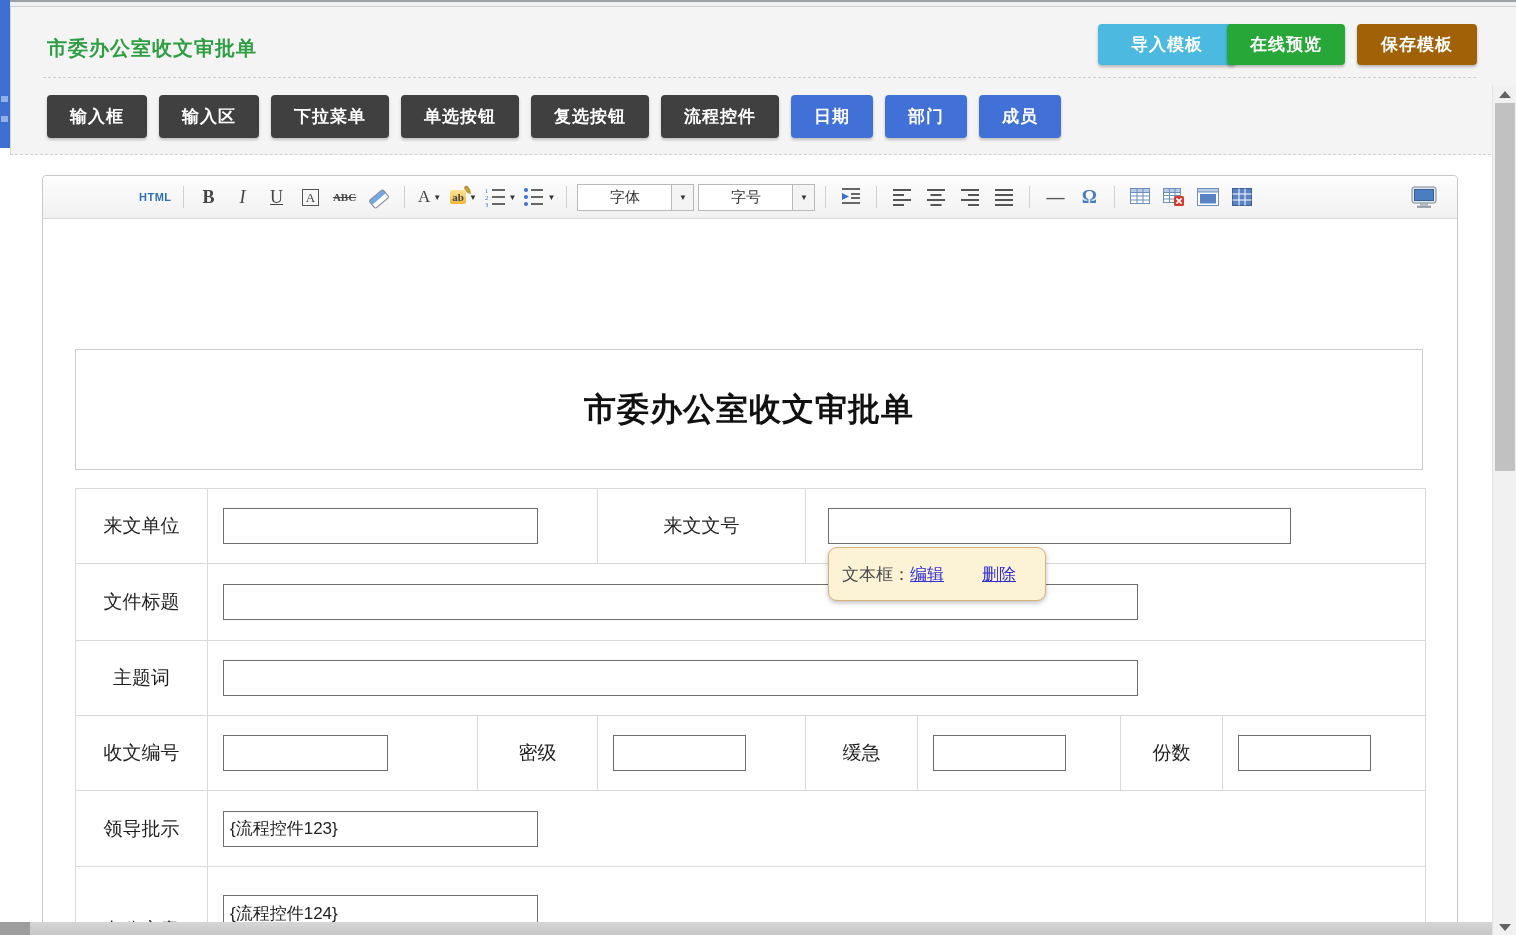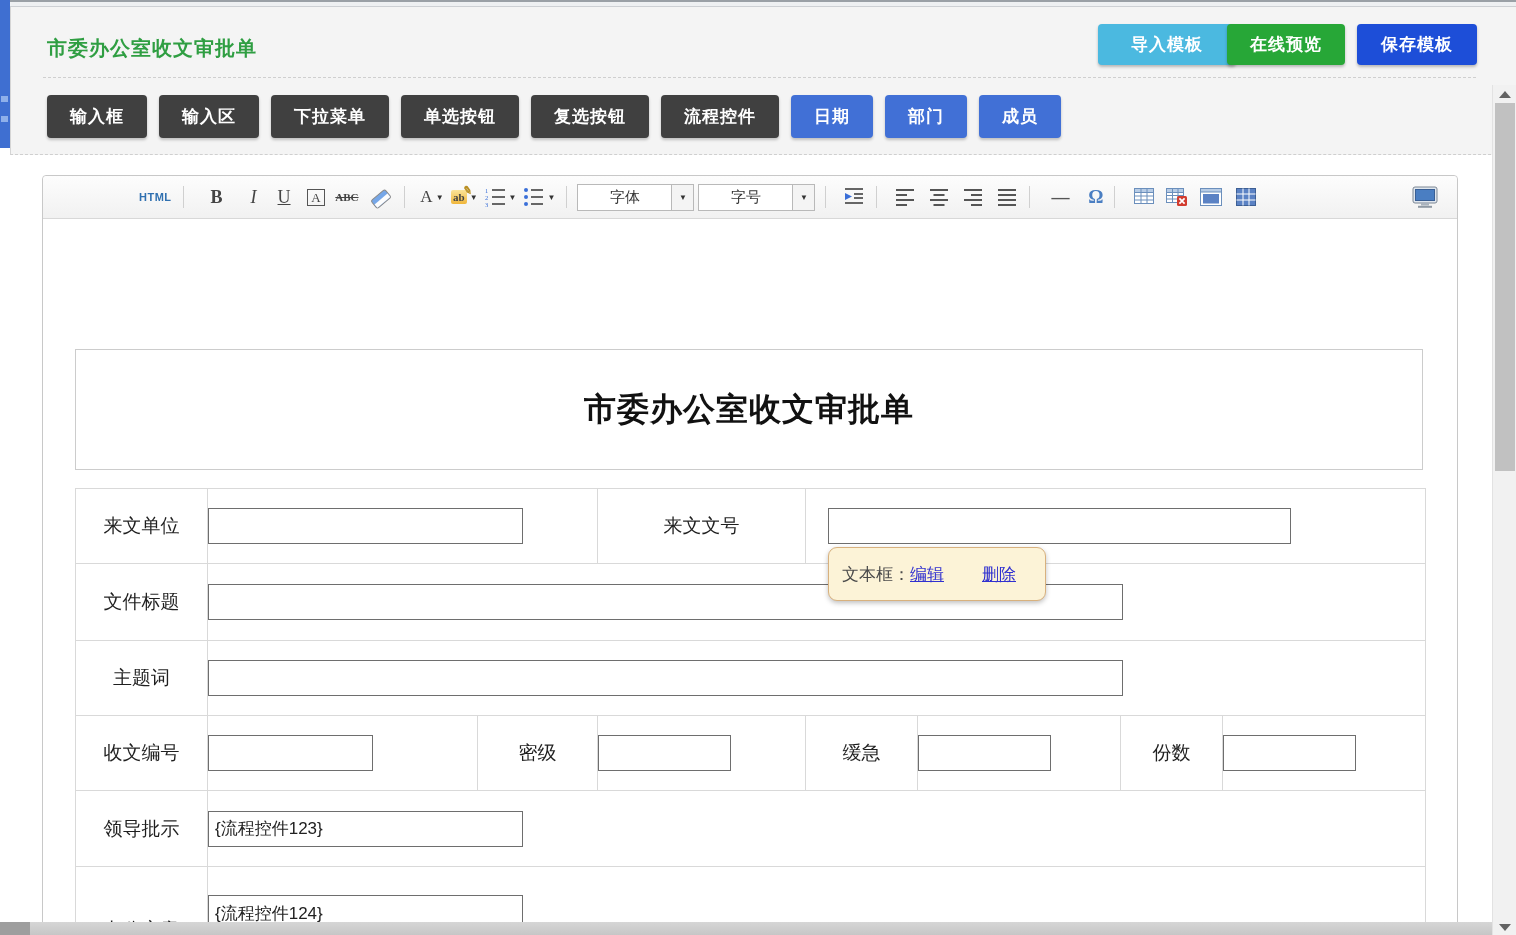--- a/index.html
+++ b/index.html
@@ -17,35 +17,35 @@
   .header { position:absolute; left:10px; top:7px; right:0; height:148px; background:#f4f4f4;
             border-left:1px solid #d5d5d5; border-bottom:1px dashed #cfcfcf; z-index:2; }
   .page-title { position:absolute; left:36px; top:28px; font-size:20px; font-weight:bold;
                 color:#2f9e42; font-family:"Liberation Serif", serif; letter-spacing:1px; }
   .dash1 { position:absolute; left:32px; right:40px; top:70px; border-top:1px dashed #cfcfcf; }
   .action-btn { position:absolute; top:17px; height:41px; border:none; border-radius:4px;
                 color:#fff; font-size:17px; font-weight:bold; font-family:"Liberation Serif", serif;
                 cursor:pointer; box-shadow:0 2px 3px rgba(0,0,0,.25); letter-spacing:1px; }
   .btn-import { left:1087px; width:138px; background:#4bb9e0; }
   .btn-preview{ left:1216px; width:118px; background:#27a737; }
-  .btn-save   { left:1346px; width:120px; background:#1d4ed8; }
+  .btn-save   { left:1346px; width:120px; background:#a16207; }
   .controls-row { position:absolute; left:36px; top:88px; display:flex; gap:12px; }
   .ctl-btn { height:43px; padding:0 23px; border:none; border-radius:4px; color:#fff;
              font-size:17px; font-weight:bold; font-family:"Liberation Serif", serif;
              cursor:pointer; box-shadow:0 2px 3px rgba(0,0,0,.22); letter-spacing:1px; }
   .ctl-light { background:#404040; }
   .ctl-dark  { background:#4170d6; }
 
   
   .editor { position:absolute; left:42px; top:175px; width:1416px; height:760px;
             border:1px solid #c8c8c8; border-radius:4px; background:#fff; z-index:1; }
   .toolbar { height:43px; display:flex; align-items:center; gap:4px; padding:0 12px 0 95px;
              background:linear-gradient(#fdfdfd,#f1f1f1); border-bottom:1px solid #d8d8d8;
              border-radius:4px 4px 0 0; }
-  .tb-btn { min-width:30px; height:28px; display:flex; align-items:center; justify-content:flex-end;
+  .tb-btn { min-width:30px; height:28px; display:flex; align-items:center; justify-content:center;
             border:1px solid transparent; border-radius:3px; cursor:pointer; color:#444;
             font-family:"Liberation Serif", serif; }
   .tb-sep { width:1px; height:22px; background:#d0d0d0; margin:0 6px; }
   .tb-html { font-size:11px; font-weight:bold; color:#3070b0; letter-spacing:.5px;
              font-family:"Liberation Sans", sans-serif; }
   .tb-b { font-weight:bold; font-size:18px; }
   .tb-i { font-style:italic; font-size:18px; }
   .tb-u { text-decoration:underline; font-size:18px; }
   .tb-box-a { font-size:13px; border:1px solid #555; padding:0 3px; line-height:15px; }
   .tb-abc { font-size:11px; font-weight:bold; text-decoration:line-through; }
@@ -66,21 +66,21 @@
 
   
   .content { position:relative; height:716px; background:#fff; cursor:text; }
   .form-title-box { position:absolute; left:32px; top:130px; width:1348px; height:121px;
                     border:1px solid #ccc; display:flex; align-items:center; justify-content:center; }
   .form-title { font-size:32px; font-weight:bold; color:#111; letter-spacing:1px; }
   table.form { position:absolute; left:32px; top:269px; width:1350px; border-collapse:collapse;
                table-layout:fixed; }
   table.form td { border:1px solid #d9d9d9; vertical-align:middle; }
   td.lbl { text-align:center; font-size:19px; color:#1f1f1f; }
-  .fi { display:block; height:36px; border:1px solid #6e6e6e; background:#fff; 
+  .fi { display:block; height:36px; border:1px solid #6e6e6e; background:#fff; margin-left:15px;
         font-size:17px; color:#222; padding:0 6px; font-family:"Liberation Sans", sans-serif; }
   .w315{width:315px;} .w463{width:463px; margin-left:22px;} .w915{width:915px;}
   .w165{width:165px;} .w133{width:133px;}
   td.cell-r6-label { vertical-align:top; padding-top:14px; }
   .fi-r6 { margin-top:28px; }
 
   
   .tooltip { position:absolute; left:828px; top:547px; width:218px; height:54px; z-index:10;
              background:#fcf3d7; border:1px solid #d8b17e; border-radius:9px;
              box-shadow:0 2px 5px rgba(0,0,0,.25); display:flex; align-items:center;

